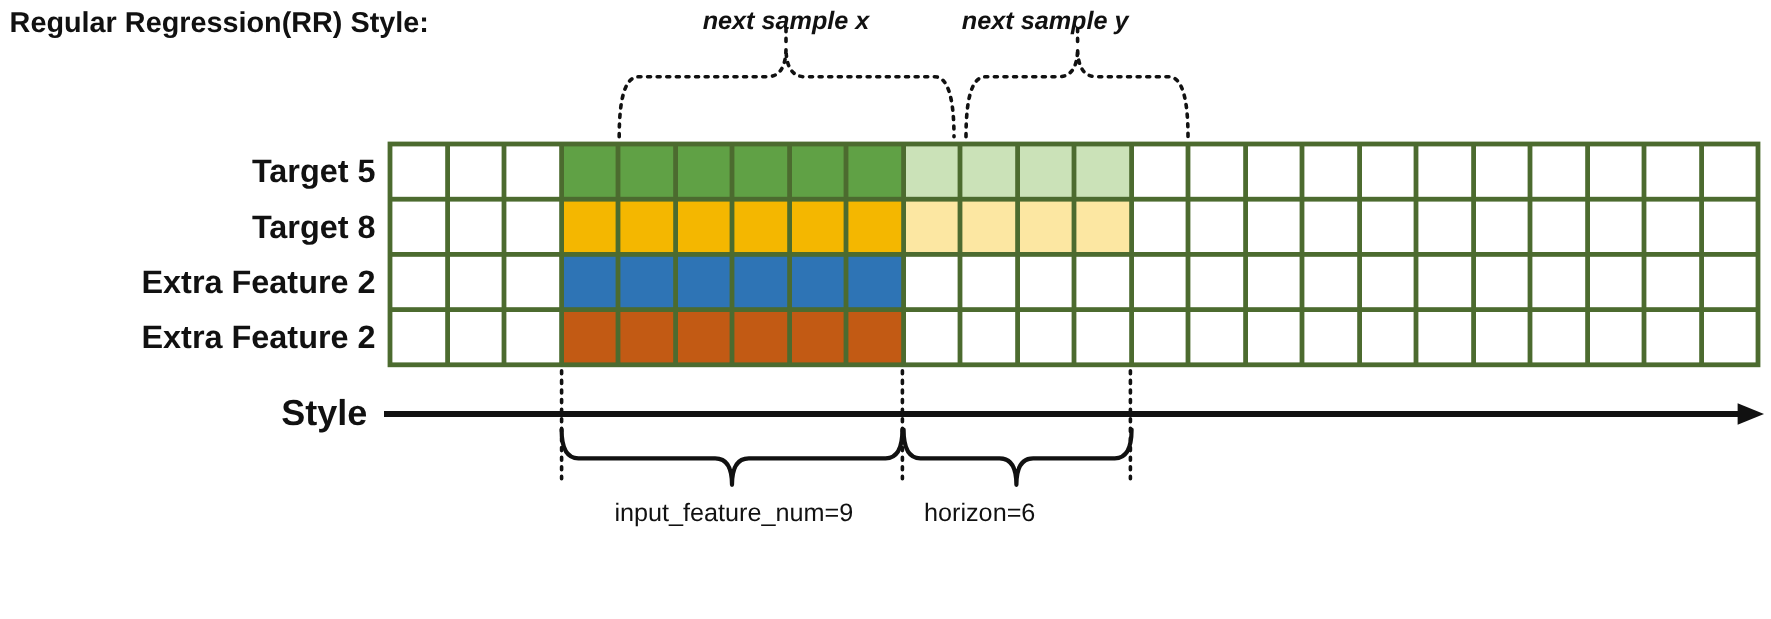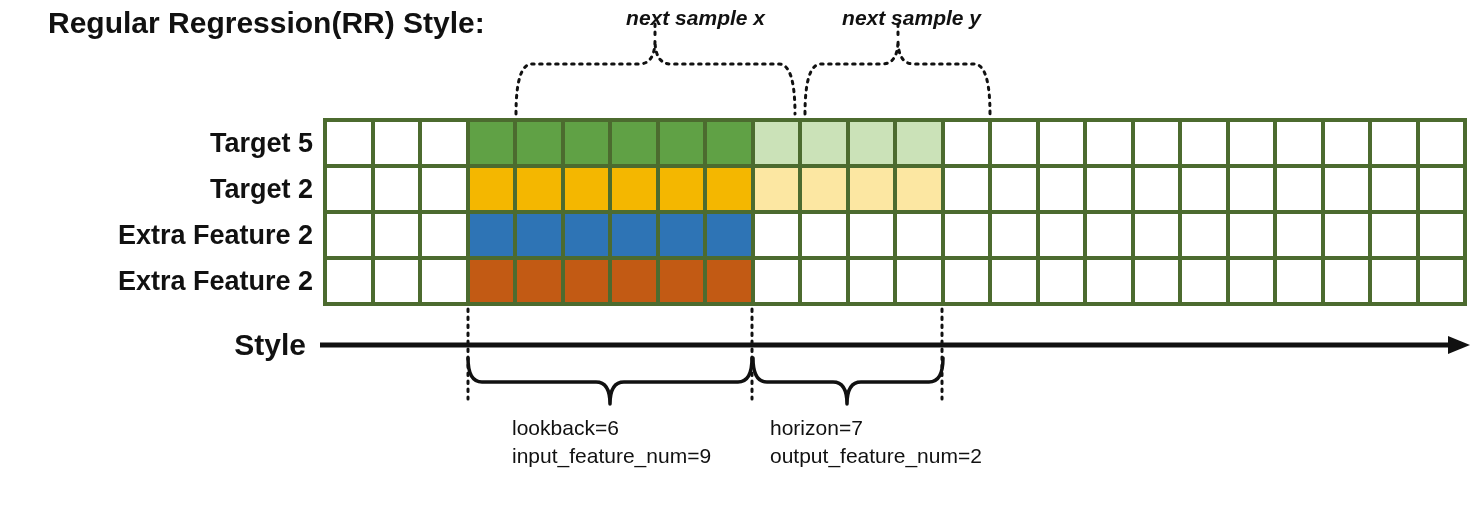--- a/index.html
+++ b/index.html
@@ -6,25 +6,25 @@
   html,body { background:#ffffff; }
   body {
     position:relative;
     width:1476px; height:516px;
     overflow:hidden;
     font-family:"Liberation Sans", sans-serif;
     color:#111;
   }
   .title {
     position:absolute; left:8px; top:6px;
-    font-size:30px; font-weight:bold;margin-left:40px;
+    font-size:24px; font-weight:bold;
   }
   .top-label {
     position:absolute; top:6px; width:220px;
-    text-align:right;
+    text-align:center;
     font-size:21px; font-style:italic; font-weight:bold;
   }
   .row-label {
     position:absolute; left:0; width:313px; height:36px;
     text-align:right; line-height:36px;
     font-size:27px; font-weight:bold;
   }
   .grid {
     position:absolute; left:323px; top:118px;
     display:grid;
@@ -49,21 +49,21 @@
 </style>
 </head>
 <body>
 
 <div class="title">Regular Regression(RR) Style:</div>
 
 <div class="top-label" style="left:545px">next sample x</div>
 <div class="top-label" style="left:761px">next sample y</div>
 
 <div class="row-label" style="top:125px">Target 5</div>
-<div class="row-label" style="top:171px">Target 2</div>
+<div class="row-label" style="top:171px">Target 8</div>
 <div class="row-label" style="top:217px">Extra Feature 2</div>
 <div class="row-label" style="top:263px">Extra Feature 2</div>
 
 <div class="grid" style="background: rgb(76, 107, 47);">
     <div class="cell" style="background: rgb(255, 255, 255);"></div>
     <div class="cell" style="background: rgb(255, 255, 255);"></div>
     <div class="cell" style="background: rgb(255, 255, 255);"></div>
     <div class="cell" style="background: rgb(96, 161, 69);"></div>
     <div class="cell" style="background: rgb(96, 161, 69);"></div>
     <div class="cell" style="background: rgb(96, 161, 69);"></div>
@@ -175,19 +175,17 @@
   </g>
   <g stroke="#111" stroke-width="5" fill="#111">
     <line x1="320" y1="345" x2="1450" y2="345"></line>
     <polygon points="1448,336 1470,345 1448,354" stroke="none"></polygon>
   </g>
 </svg>
 
 <div class="time-label">Style</div>
 
 <div class="bottom-block" style="left:512px">
-  <div>lookback=6</div>
   <div>input_feature_num=9</div>
 </div>
 <div class="bottom-block" style="left:770px">
-  <div>horizon=7</div>
-  <div>output_feature_num=2</div>
+  <div>horizon=6</div>
 </div>
 
 </body></html>

